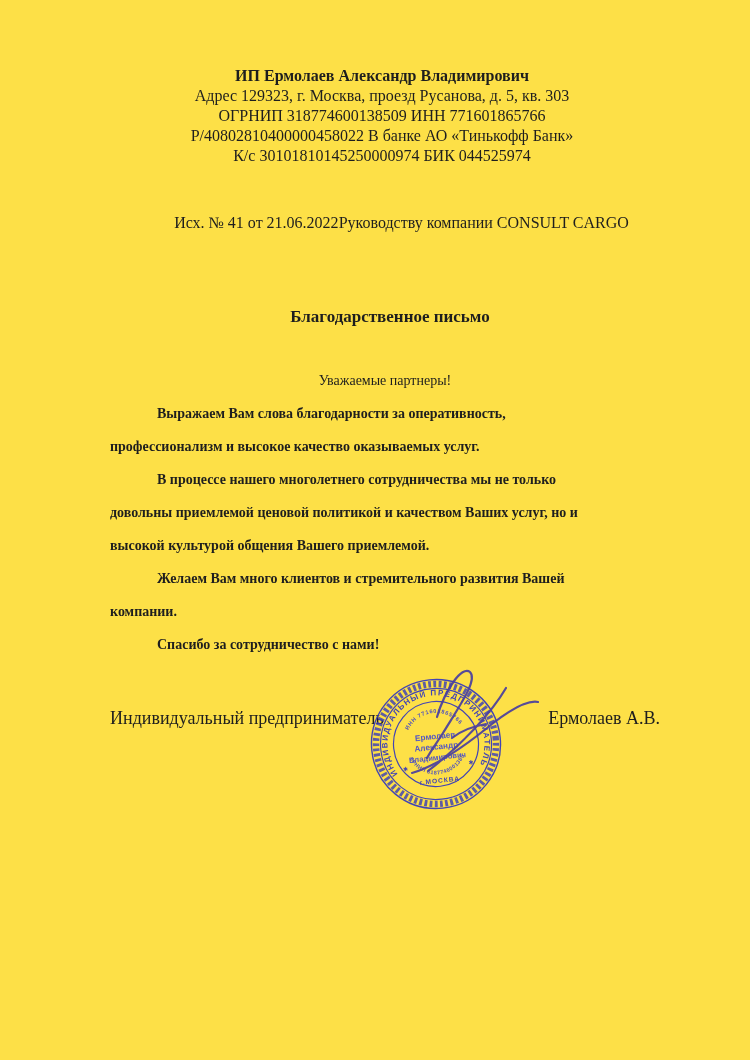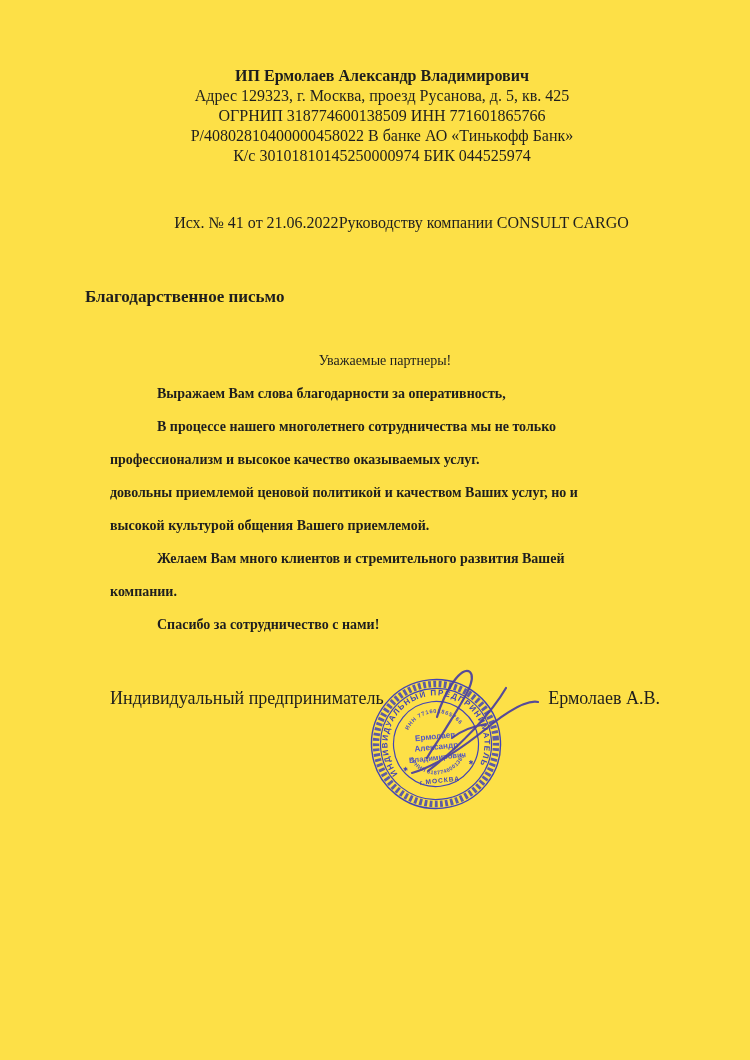--- a/index.html
+++ b/index.html
@@ -27,21 +27,22 @@
   .letterhead .lh-line1 { font-weight: bold; }
   .ref-row {
     margin-top: 46px;
     display: flex;
     justify-content: center;
     font-size: 16px;
     line-height: 22px;
   }
   .ref-row .ref-left { margin-left: 53px; }
   .doc-title {
-    margin-top: 52px;
+    margin-top: 72px;
+    text-align: center;
     padding-left: 30px;
     font-size: 17px;
     font-weight: bold;
     line-height: 22px;
   }
   .body-block {
     margin: 36px 35px 0 55px;
     font-size: 14px;
     line-height: 33px;
   }
@@ -79,38 +80,38 @@
     font-weight: bold;
   }
 </style>
 </head>
 <body>
 
 <div class="page">
 
   <div class="letterhead">
     <div class="lh-line1">ИП Ермолаев Александр Владимирович</div>
-    <div>Адрес 129323, г. Москва, проезд Русанова, д. 5, кв. 425</div>
+    <div>Адрес 129323, г. Москва, проезд Русанова, д. 5, кв. 303</div>
     <div>ОГРНИП 318774600138509 ИНН 771601865766</div>
     <div>Р/40802810400000458022 В банке АО «Тинькофф Банк»</div>
     <div>К/с 30101810145250000974 БИК 044525974</div>
   </div>
 
   <div class="ref-row">
     <span class="ref-left">Исх. № 41 от 21.06.2022</span>
     <span class="ref-right">Руководству компании CONSULT CARGO</span>
   </div>
 
   <div class="doc-title">Благодарственное письмо</div>
 
   <div class="body-block">
     <div class="salutation">Уважаемые партнеры!</div>
     <div class="body-line indent">Выражаем Вам слова благодарности за оперативность,</div>
+    <div class="body-line">профессионализм и высокое качество оказываемых услуг.</div>
     <div class="body-line indent">В процессе нашего многолетнего сотрудничества мы не только</div>
-    <div class="body-line">профессионализм и высокое качество оказываемых услуг.</div>
     <div class="body-line">довольны приемлемой ценовой политикой и качеством Ваших услуг, но и</div>
     <div class="body-line">высокой культурой общения Вашего приемлемой.</div>
     <div class="body-line indent">Желаем Вам много клиентов и стремительного развития Вашей</div>
     <div class="body-line">компании.</div>
     <div class="body-line indent">Спасибо за сотрудничество с нами!</div>
   </div>
 
   <div class="signature-row">
     <span>Индивидуальный предприниматель</span>
     <span>Ермолаев А.В.</span>

